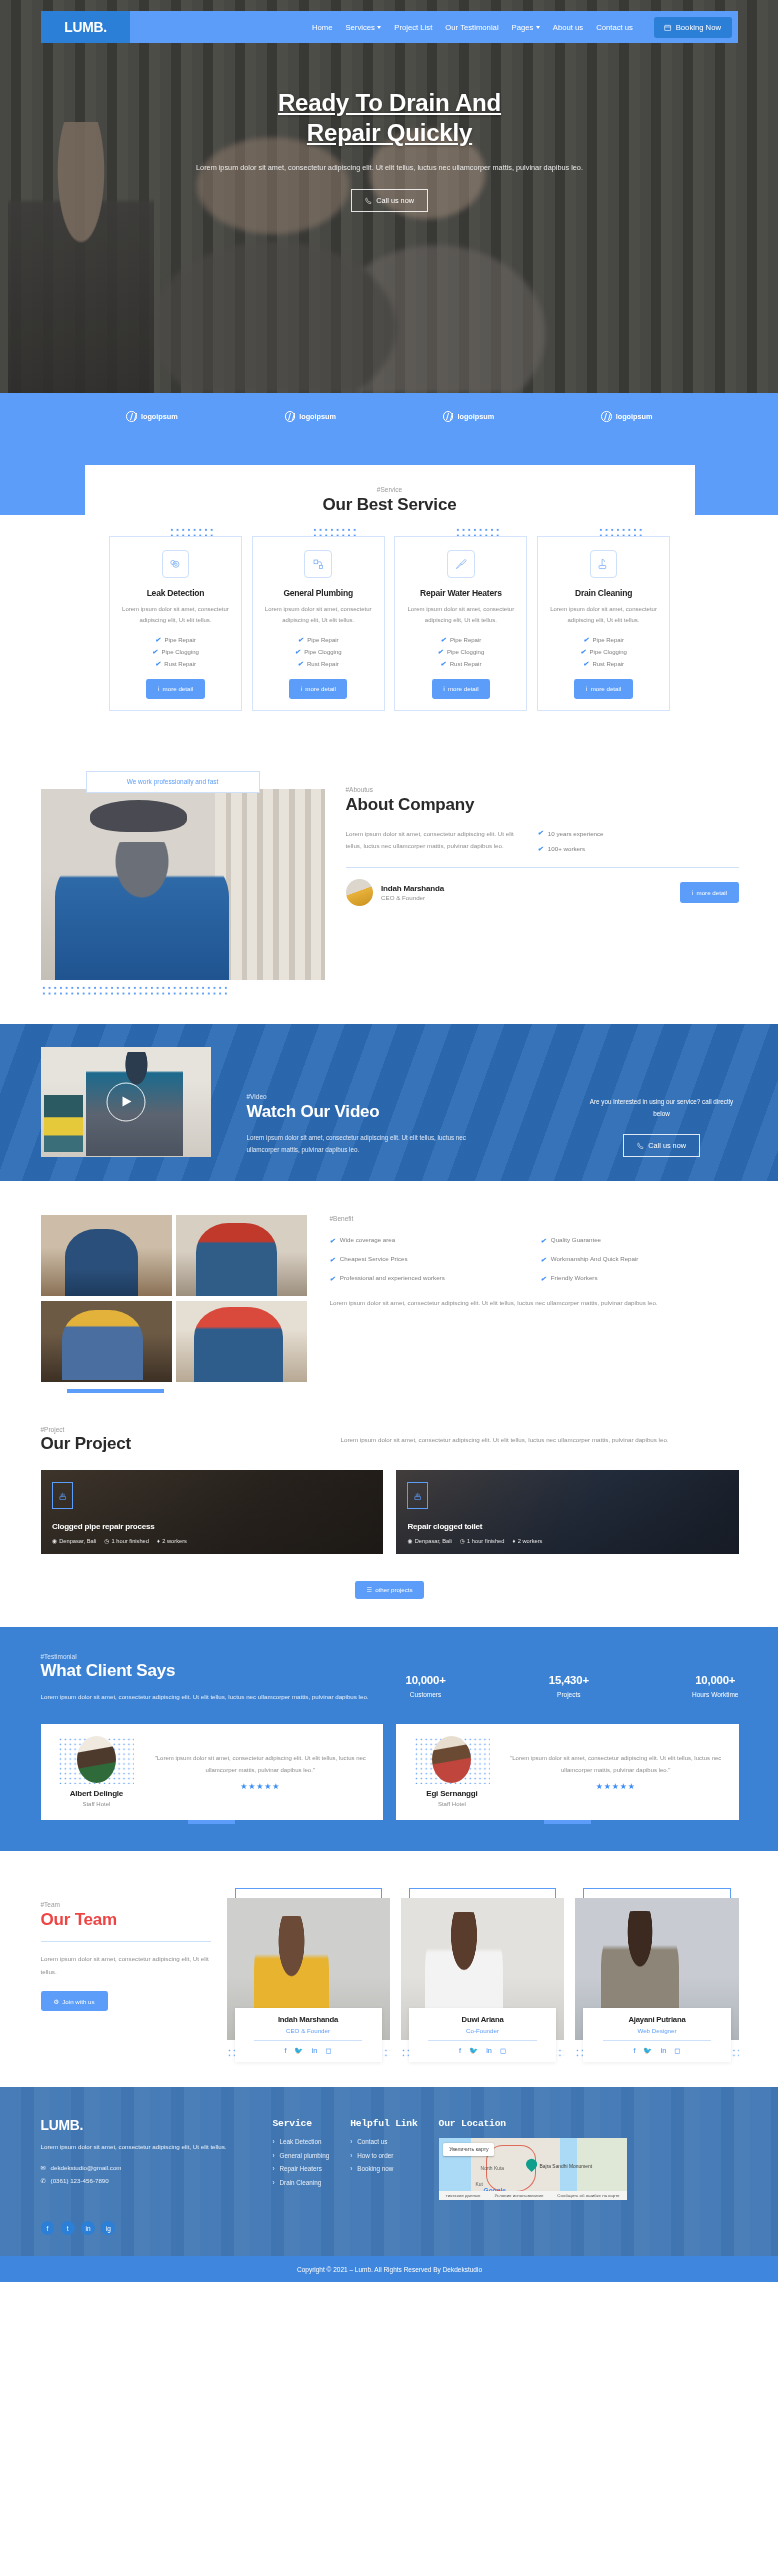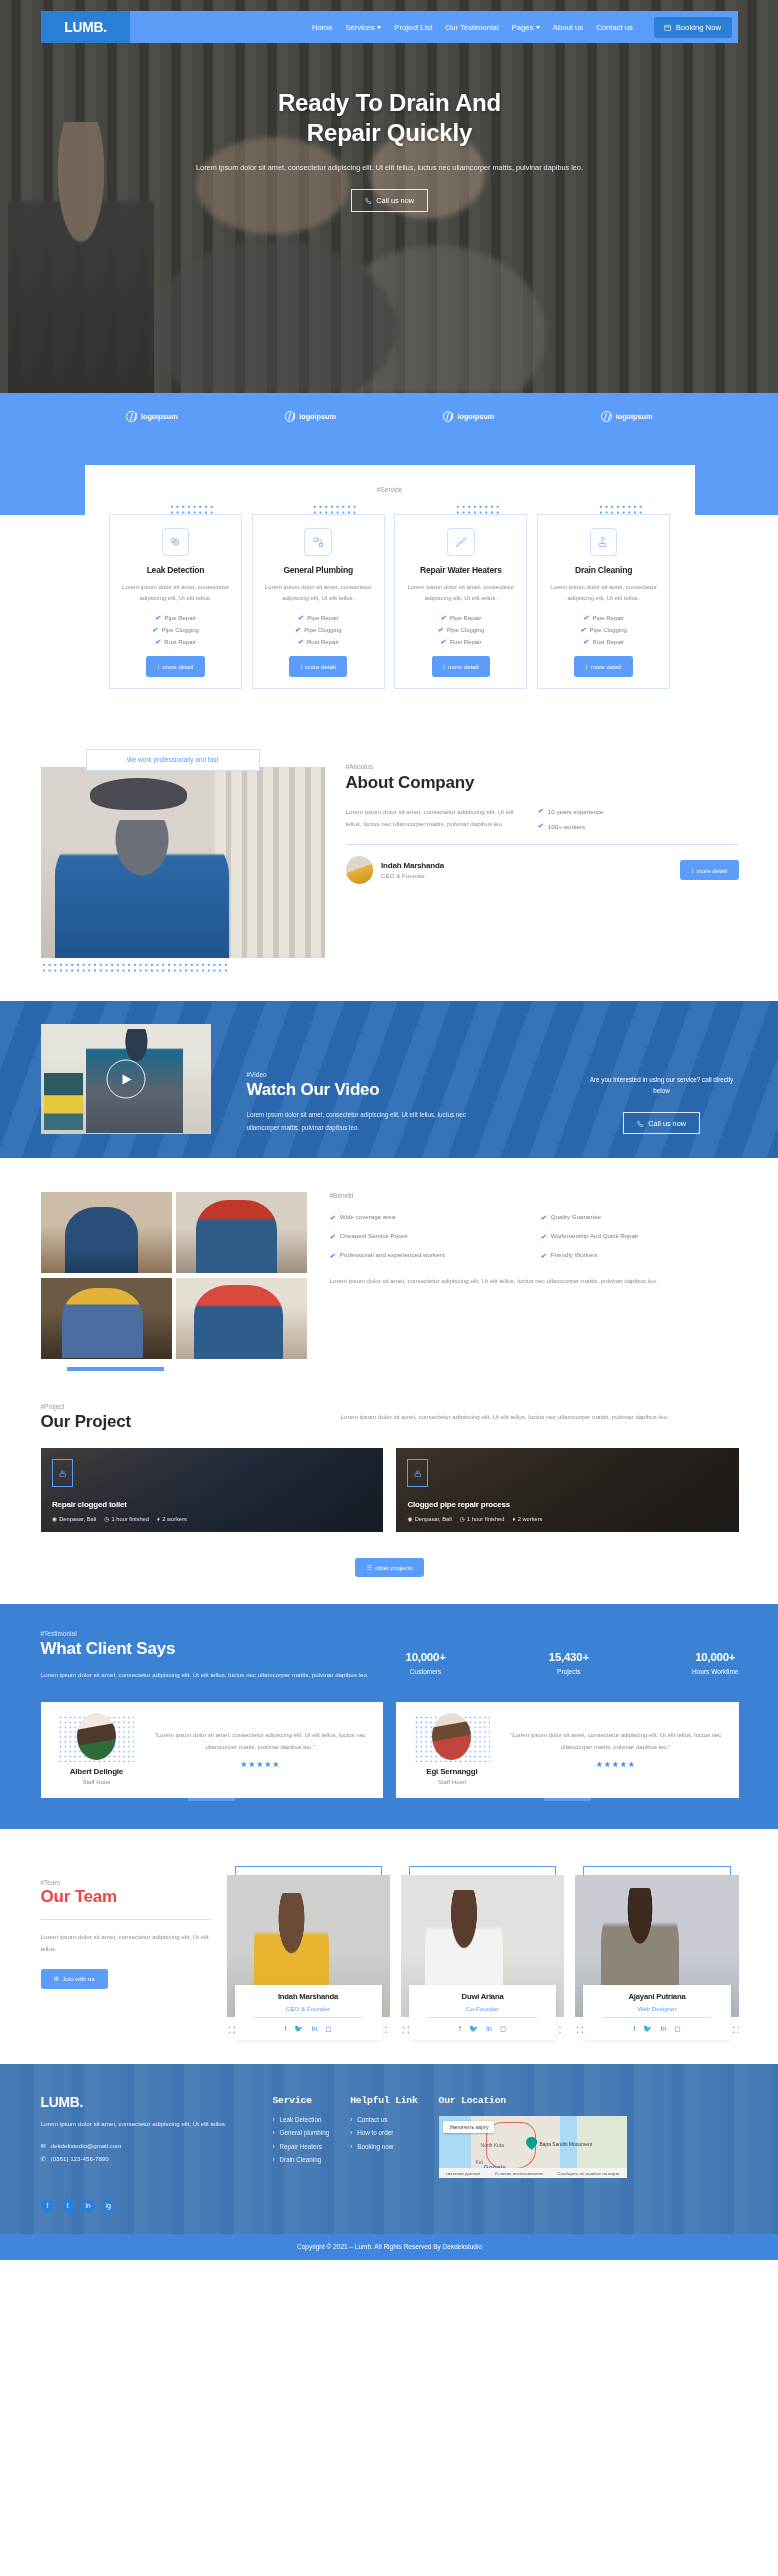--- a/index.html
+++ b/index.html
@@ -33,21 +33,21 @@
                linear-gradient(180deg,transparent 28%, #3c3b39 30%, #2e2d2b 100%);
     opacity:.85;}
   .topbar { position:absolute; left:41px; right:41px; top:11.4px; height:32px; display:flex; align-items:stretch; z-index:5;}
   .logo-box { width:89px; background:#2c7fd6; display:flex; align-items:center; justify-content:center; }
   .logo-box .lg { color:#fff; font-size:13.8px; }
   .navzone { flex:1; background:#5c9dfa; display:flex; align-items:center; justify-content:flex-end; padding-right:6.5px; gap:13px; }
   .navzone a { color:#fff; font-size:7.7px; text-decoration:none; white-space:nowrap; display:flex; align-items:center; gap:2.4px;}
   .chev { width:0;height:0;border-left:2.4px solid transparent;border-right:2.4px solid transparent;border-top:3.2px solid #fff; display:inline-block; }
   .book-btn { background:#2c7fd6; color:#fff; font-size:7.7px; padding:5.7px 10.5px; border-radius:2.4px; display:flex; align-items:center; gap:4px; margin-left:8px;}
   .hero-inner { position:relative; z-index:3; text-align:center; padding-top:88px; }
-  .hero-inner h1 { color:#fff; font-size:24px; line-height:1.25; text-shadow:0 0.8px 3.2px rgba(0,0,0,.35); }
+  .hero-inner h1 { color:#fff; font-size:24px; line-height:1.25; text-shadow:0 0.8px 3.2px rgba(0,0,0,.35);text-decoration:underline; }
   .hero-inner p { color:#e9e9e9; font-size:7.3px; line-height:1.75; margin-top:13.8px; }
   .ghost-btn { display:inline-flex; align-items:center; gap:4px; border:0.8px solid rgba(255,255,255,.85); color:#fff; font-size:7.3px; padding:5.7px 13px; margin-top:14.6px; }
 
   
   .logos { background:#5c9dfa; height:122px; position:relative; }
   .logos-row { display:flex; justify-content:space-around; padding:18px 73px 0; }
   .logo-item { display:flex; align-items:center; gap:4px; color:#fff; font-size:7.3px; font-weight:bold;}
   .lgmark { width:10.5px;height:10.5px;border:1.2px solid #fff;border-radius:50%;position:relative;}
   .lgmark:after{content:"";position:absolute;left:3.2px;top:0.8px;width:3.2px;height:7.3px;border-left:1.2px solid #fff;border-right:1.2px solid #fff;transform:skewX(-16deg);}
 
@@ -314,20 +314,21 @@
     <div class="logo-item">
         <span class="lgmark"></span>
         <span>logoipsum</span>
       </div>
   </div>
 </section>
 
 <section>
   <div class="service-card-wrap">
     <div class="tag">#Service</div>
+    <h2 class="sec-title cond">Our Best Service</h2>
 
     <div class="cards">
       <div class="dots-grid" style="left:84px;"></div>
       <div class="dots-grid" style="left:227px;"></div>
       <div class="dots-grid" style="left:370px;"></div>
       <div class="dots-grid" style="left:513px;"></div>
 
       <div class="card">
         <div class="ico-box">
           <svg width="14.6" height="14.6" viewBox="0 0 24 24" fill="none" stroke="#7fb0f5" stroke-width="1.3">
@@ -575,52 +576,52 @@
   <div class="wrap">
     <div class="proj-head">
       <div style="width:268px">
         <div class="tag" style="text-align:left">#Project</div>
         <h2 class="cond">Our Project</h2>
       </div>
       <p>Lorem ipsum dolor sit amet, consectetur adipiscing elit. Ut elit tellus, luctus nec ullamcorper mattis, pulvinar dapibus leo.</p>
     </div>
 
     <div class="proj-cards">
+      <div class="pcard p1">
+        <div class="pico">
+          <svg width="11.4" height="11.4" viewBox="0 0 24 24" fill="none" stroke="#5c9dfa" stroke-width="1.4">
+              <path d="M6 20h12v-6H6z"></path>
+              <path d="M9 14V8M12 14V6M15 14V8"></path>
+            </svg>
+        </div>
+        <h4 class="cond">Clogged pipe repair process</h4>
+        <div class="pmeta">
+          <span>
+              <i style="font-style:normal">◉</i>
+              <em style="font-style:normal">Denpasar, Bali</em>
+            </span>
+          <span>
+              <i style="font-style:normal">◷</i>
+              <em style="font-style:normal">1 hour finished</em>
+            </span>
+          <span>
+              <i style="font-style:normal">♦</i>
+              <em style="font-style:normal">2 workers</em>
+            </span>
+        </div>
+      </div>
+
       <div class="pcard p2">
         <div class="pico">
           <svg width="11.4" height="11.4" viewBox="0 0 24 24" fill="none" stroke="#5c9dfa" stroke-width="1.4">
               <path d="M6 20h12v-6H6z"></path>
               <path d="M9 14V8M12 14V6M15 14V8"></path>
             </svg>
         </div>
         <h4 class="cond">Repair clogged toilet</h4>
-        <div class="pmeta">
-          <span>
-              <i style="font-style:normal">◉</i>
-              <em style="font-style:normal">Denpasar, Bali</em>
-            </span>
-          <span>
-              <i style="font-style:normal">◷</i>
-              <em style="font-style:normal">1 hour finished</em>
-            </span>
-          <span>
-              <i style="font-style:normal">♦</i>
-              <em style="font-style:normal">2 workers</em>
-            </span>
-        </div>
-      </div>
-
-      <div class="pcard p1">
-        <div class="pico">
-          <svg width="11.4" height="11.4" viewBox="0 0 24 24" fill="none" stroke="#5c9dfa" stroke-width="1.4">
-              <path d="M6 20h12v-6H6z"></path>
-              <path d="M9 14V8M12 14V6M15 14V8"></path>
-            </svg>
-        </div>
-        <h4 class="cond">Clogged pipe repair process</h4>
         <div class="pmeta">
           <span>
               <i style="font-style:normal">◉</i>
               <em style="font-style:normal">Denpasar, Bali</em>
             </span>
           <span>
               <i style="font-style:normal">◷</i>
               <em style="font-style:normal">1 hour finished</em>
             </span>
           <span>

